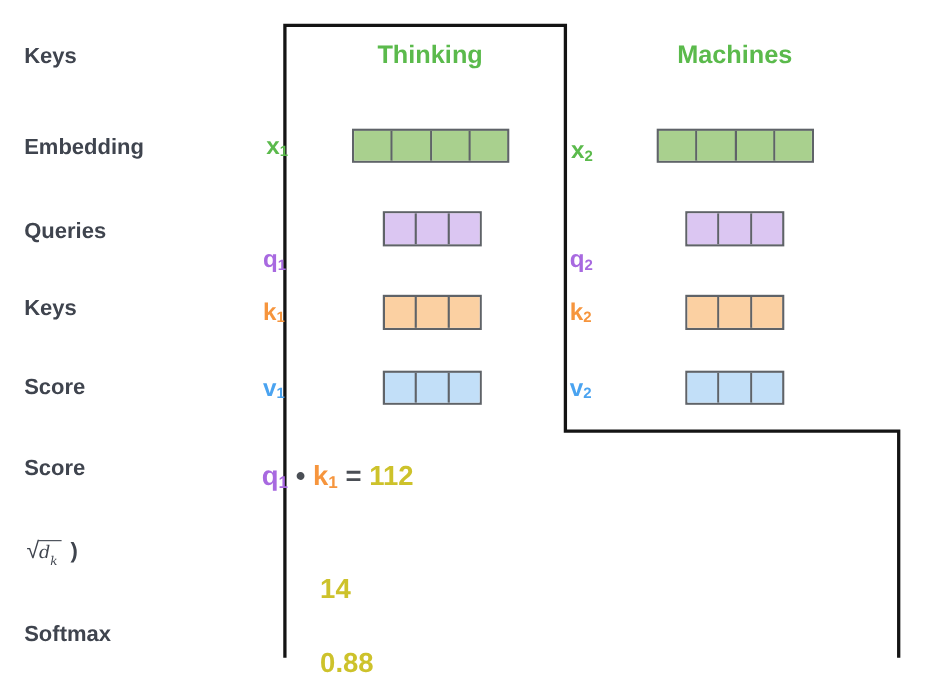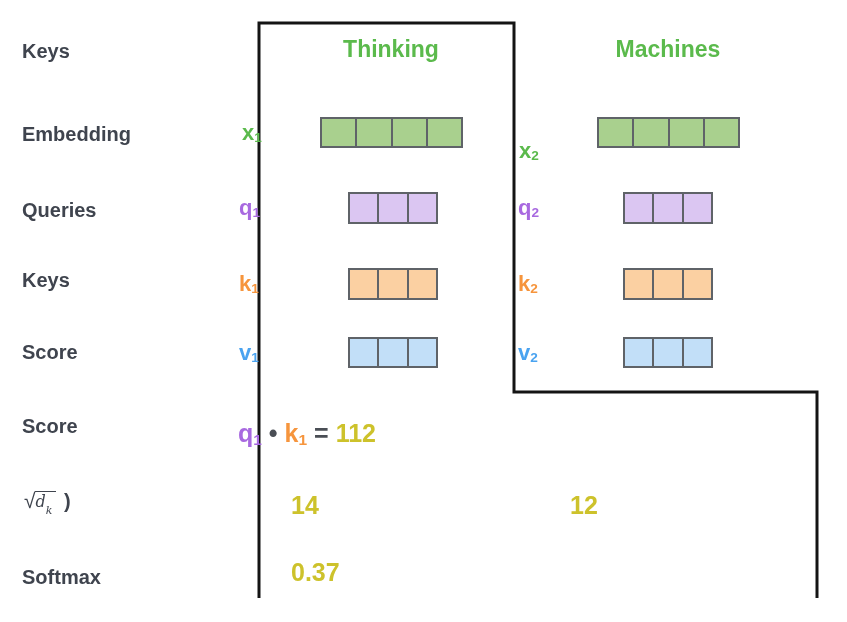--- a/index.html
+++ b/index.html
@@ -19,42 +19,42 @@
     font-size:23px; font-weight:bold; color:var(--green); line-height:26px;
   }
   .vec-label {
     position:absolute; width:70px; text-align:left;
     font-size:22px; font-weight:bold; line-height:30px; white-space:nowrap;
   }
   .vec-label sub, .score sub {
     font-size:0.62em; vertical-align:baseline; position:relative; top:0.18em; line-height:1;
   }
   .green-txt  { color:var(--green); }
-  .purple-txt { color:var(--purple); }
+  .purple-txt { color:var(--purple);margin-top:28px; }
   .orange-txt { color:var(--orange); }
   .blue-txt   { color:var(--blue); }
   .yellow-txt { color:var(--yellow); }
   .dark-txt   { color:var(--dark-operator); }
 
   .vec {
     position:absolute; display:flex; box-sizing:border-box;
     border:2px solid var(--cell-border);
   }
   .vec .cell { flex:1; border-right:2px solid var(--cell-border); }
   .vec .cell:last-child { border-right:none; }
   .vec.green-fill  .cell { background:var(--green-fill); }
   .vec.purple-fill .cell { background:var(--purple-fill); }
   .vec.orange-fill .cell { background:var(--orange-fill); }
   .vec.blue-fill   .cell { background:var(--blue-fill); }
 
   .score, .num {
     position:absolute; width:300px; text-align:left;
     font-size:25px; font-weight:bold; line-height:27px; white-space:nowrap;
   }
-  .num { width:200px; color:var(--yellow); }
+  .num { width:200px; color:var(--yellow);margin-top:31px; }
 
   .sqrt-group { display:inline-flex; align-items:flex-start; margin:0 2px; }
   .sqrt-sym { font-size:21px; line-height:21px; font-weight:400; }
   .radicand {
     border-top:1.5px solid var(--label-gray);
     font-family:"DejaVu Serif", serif; font-style:italic; font-weight:400;
     font-size:16px; line-height:19px; padding:0 4px 0 1px; margin-left:-1px; margin-top:1px;
   }
   .radicand sub { font-style:italic; font-size:11px; position:relative; top:0.25em; }
 </style>
@@ -85,21 +85,21 @@
   <div class="col-header" style="left:291px; top:36px">Thinking</div>
   <div class="col-header" style="left:568px; top:36px">Machines</div>
 
   <div class="vec-label green-txt" style="left:242px; top:118px"><span>x</span><sub>1</sub></div>
   <div class="vec green-fill" style="left:320px; top:117px; width:143px; height:31px">
       <div class="cell"></div>
       <div class="cell"></div>
       <div class="cell"></div>
       <div class="cell"></div>
     </div>
-  <div class="vec-label green-txt" style="left:519px; top:136px"><span>x</span><sub>2</sub></div>
+  <div class="vec-label green-txt" style="left:519px; top:122px"><span>x</span><sub>2</sub></div>
   <div class="vec green-fill" style="left:597px; top:117px; width:143px; height:31px">
       <div class="cell"></div>
       <div class="cell"></div>
       <div class="cell"></div>
       <div class="cell"></div>
     </div>
 
   <div class="vec-label purple-txt" style="left:239px; top:193px"><span>q</span><sub>1</sub></div>
   <div class="vec purple-fill" style="left:348px; top:192px; width:90px; height:32px">
       <div class="cell"></div>
@@ -141,17 +141,16 @@
 
   <div class="score" style="left:238px; top:420px">
     <span class="purple-txt"><span>q</span><sub>1</sub></span>
     <span class="dark-txt">•</span>
     <span class="orange-txt"><span>k</span><sub>1</sub></span>
     <span class="dark-txt">=</span>
     <span class="yellow-txt">112</span>
   </div>
 
   <div class="num" style="left:291px; top:492px">14</div>
-  <div class="num" style="left:570px; top:492px">12</div>
 
-  <div class="num" style="left:291px; top:559px">0.37</div>
+  <div class="num" style="left:291px; top:559px">0.88</div>
 
 </div>
 
 </body></html>

